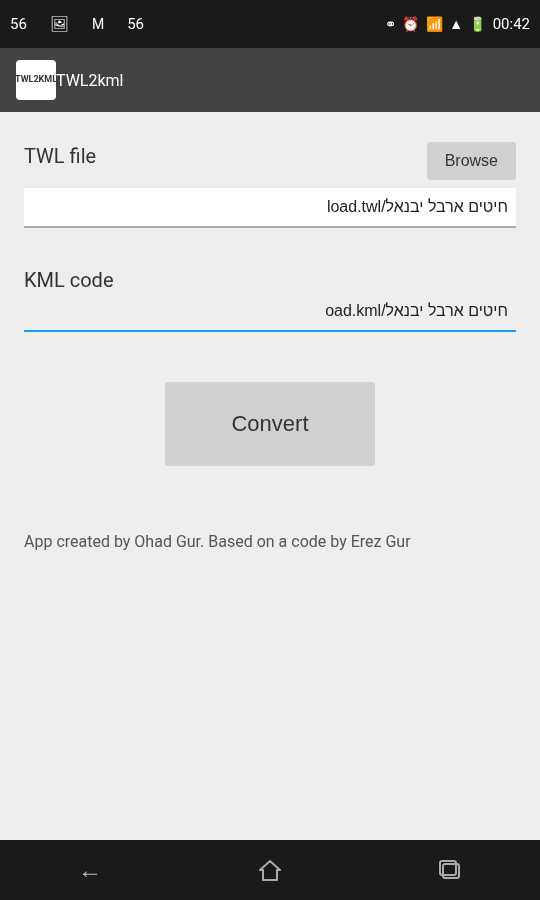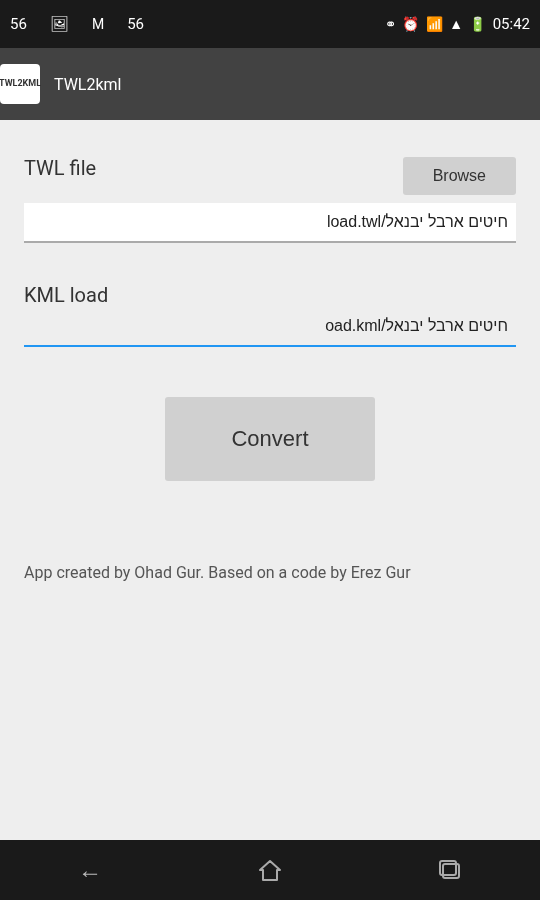--- a/index.html
+++ b/index.html
@@ -39,26 +39,25 @@
     .status-right {
       display: flex;
       align-items: center;
       gap: 6px;
       font-size: 15px;
     }
 
     
     .app-bar {
       width: 100%;
-      height: 72px;
+      height: 64px;
       background: #424242;
       display: flex;
       align-items: center;
-      padding: 0 0;
-      gap: 14px;
+      padding: 0 16px;
     }
 
     .app-logo {
       width: 40px;
       height: 40px;
       background: #fff;
       border-radius: 4px;
       display: flex;
       align-items: center;
       justify-content: center;
@@ -96,26 +95,25 @@
       display: flex;
       align-items: center;
       justify-content: space-between;
       margin-bottom: 8px;
     }
 
     .browse-button {
       background: #d0d0d0;
       border: none;
       border-radius: 3px;
-      padding: 10px 30px;
+      padding: 10px 18px;
       font-size: 16px;
       color: #333;
       cursor: pointer;
       font-family: Arial, sans-serif;
-      margin-top: 7px;
     }
 
     .file-input-display {
       width: 100%;
       background: white;
       border: none;
       border-bottom: 2px solid #aaa;
       padding: 10px 8px;
       font-size: 16px;
       color: #222;
@@ -159,21 +157,21 @@
       font-size: 22px;
       color: #333;
       cursor: pointer;
       font-family: Arial, sans-serif;
       font-weight: 400;
       min-width: 210px;
     }
 
     
     .footer-text {
-      margin-top: 80px;
+      margin-top: 64px;
       font-size: 16px;
       color: #555;
       line-height: 1.5;
     }
 
     
     .nav-bar {
       position: absolute;
       bottom: 0;
       width: 100%;
@@ -204,21 +202,21 @@
     <span>🖼</span>
     <span style="font-size:14px;">M</span>
     <span>56</span>
   </div>
   <div class="status-right">
     <span style="font-size:14px;">⚭</span>
     <span style="font-size:14px;">⏰</span>
     <span style="font-size:14px;">📶</span>
     <span style="font-size:14px;">▲</span>
     <span style="font-size:14px;">🔋</span>
-    <span>05:42</span>
+    <span>00:42</span>
   </div>
 </div>
 
 <div class="app-bar">
   <div class="app-logo">
     <span>TWL</span>
     <span>2</span>
     <span>KML</span>
   </div>
   <span class="app-title">TWL2kml</span>
@@ -228,21 +226,21 @@
 
   <div>
     <div class="twl-row">
       <span class="section-label">TWL file</span>
       <button class="browse-button">Browse</button>
     </div>
     <input class="file-input-display" type="text" readonly="" value="חיטים ארבל יבנאל/load.twl" style="">
   </div>
 
   <div class="kml-section">
-    <span class="section-label">KML load</span>
+    <span class="section-label">KML code</span>
     <input class="kml-input-display" type="text" value="חיטים ארבל יבנאל/oad.kml" style="">
   </div>
 
   <div class="convert-section">
     <button class="convert-button">Convert</button>
   </div>
 
   <div class="footer-text">App created by Ohad Gur. Based on a code by Erez Gur</div>
 
 </div>

